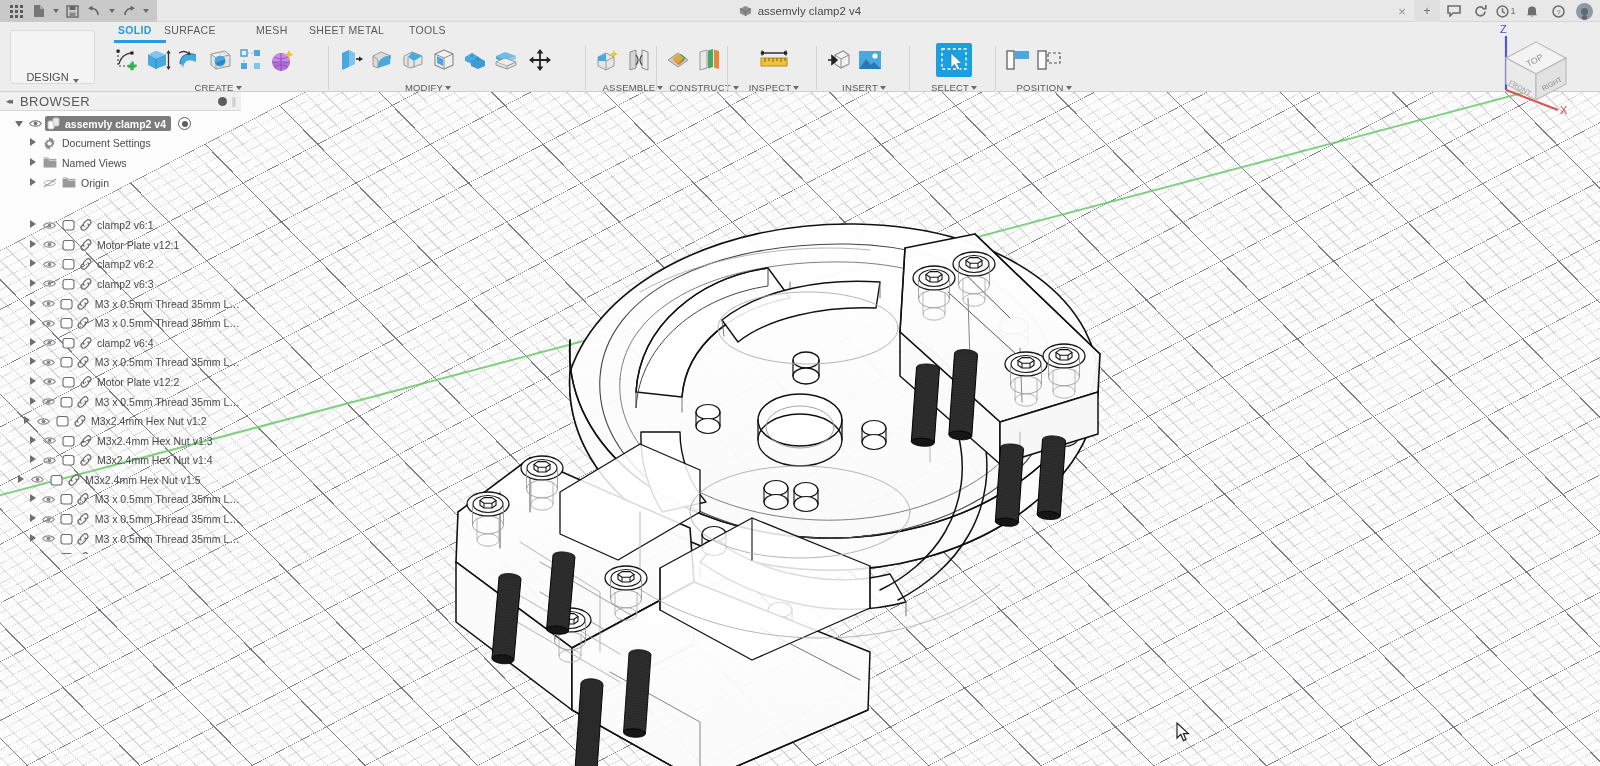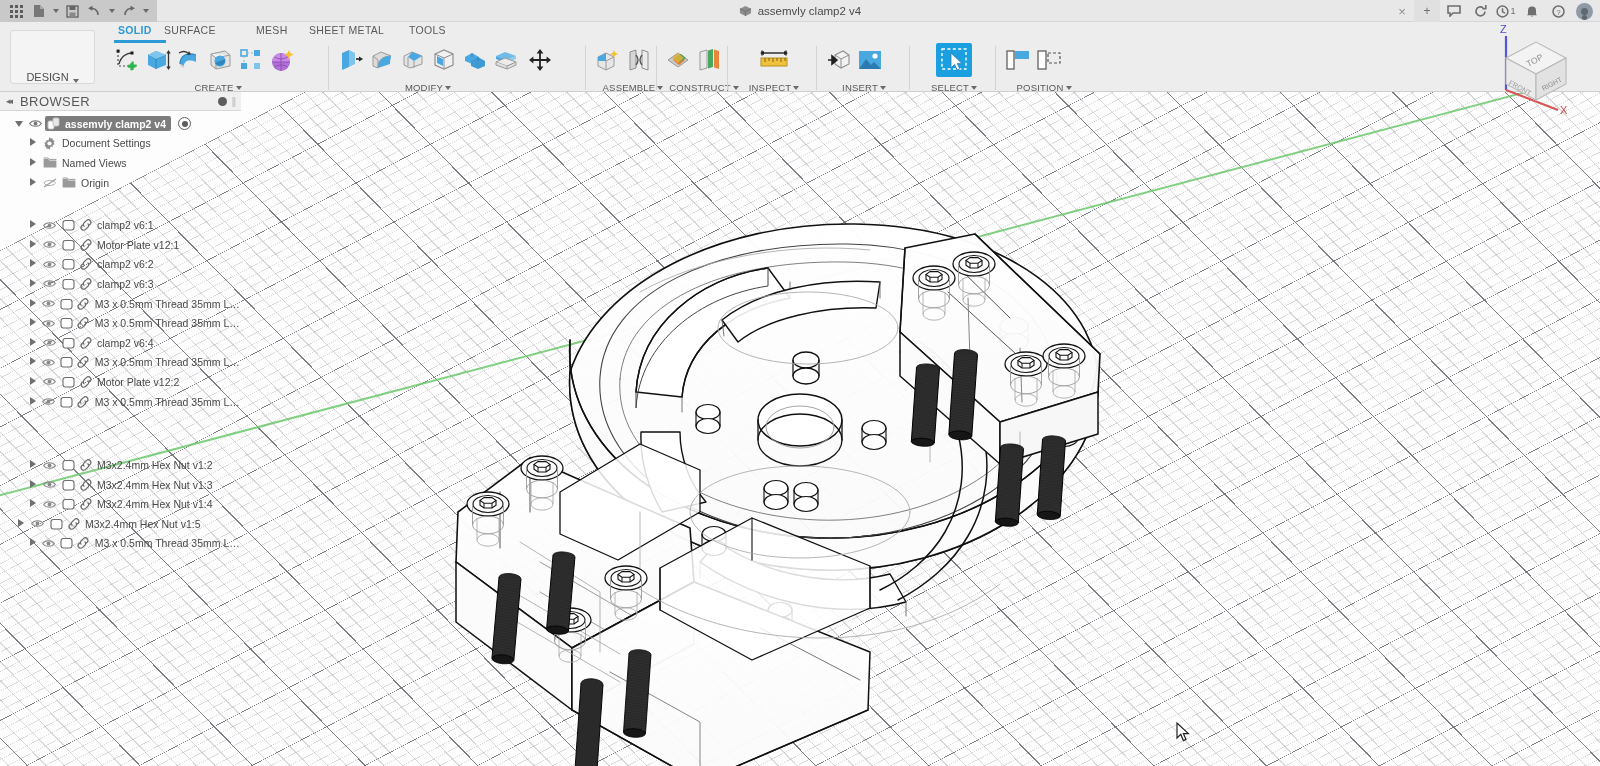--- a/index.html
+++ b/index.html
@@ -949,21 +949,21 @@
             </svg>
           </span>
           <span class="link">
             <svg width="14" height="12" viewBox="0 0 14 12">
               <path d="M5.4 7.6 A2.6 2.6 0 0 1 5.4 3.4 L7.4 1.6 A2.6 2.6 0 0 1 11.2 5.2 L10 6.3" fill="none" stroke="#6d6d6d" stroke-width="1.25"></path>
               <path d="M8.6 4.4 A2.6 2.6 0 0 1 8.6 8.6 L6.6 10.4 A2.6 2.6 0 0 1 2.8 6.8 L4 5.7" fill="none" stroke="#6d6d6d" stroke-width="1.25"></path>
             </svg>
           </span>
           <span class="tname">M3 x 0.5mm Thread 35mm LO...</span>
         </div>
-        <div class="trow" style="padding-left: 26px; margin-top: 44px;">
+        <div class="trow" style="padding-left: 20px;">
           <span class="twist closed"></span>
           <span class="eye">
             <svg width="13" height="9" viewBox="0 0 13 9">
               <path d="M.6 4.5 C3 .8 10 .8 12.4 4.5 C10 8.2 3 8.2 .6 4.5Z" fill="none" stroke="#8a8a8a" stroke-width="1.1"></path>
               <circle cx="6.5" cy="4.5" r="1.9" fill="#8a8a8a"></circle>
             </svg>
           </span>
           <span class="dot14">
             <svg width="13" height="12" viewBox="0 0 13 12">
               <rect x="1" y="1.5" width="11" height="9.5" rx="2.4" fill="#fff" stroke="#6d6d6d" stroke-width="1.1"></rect>

